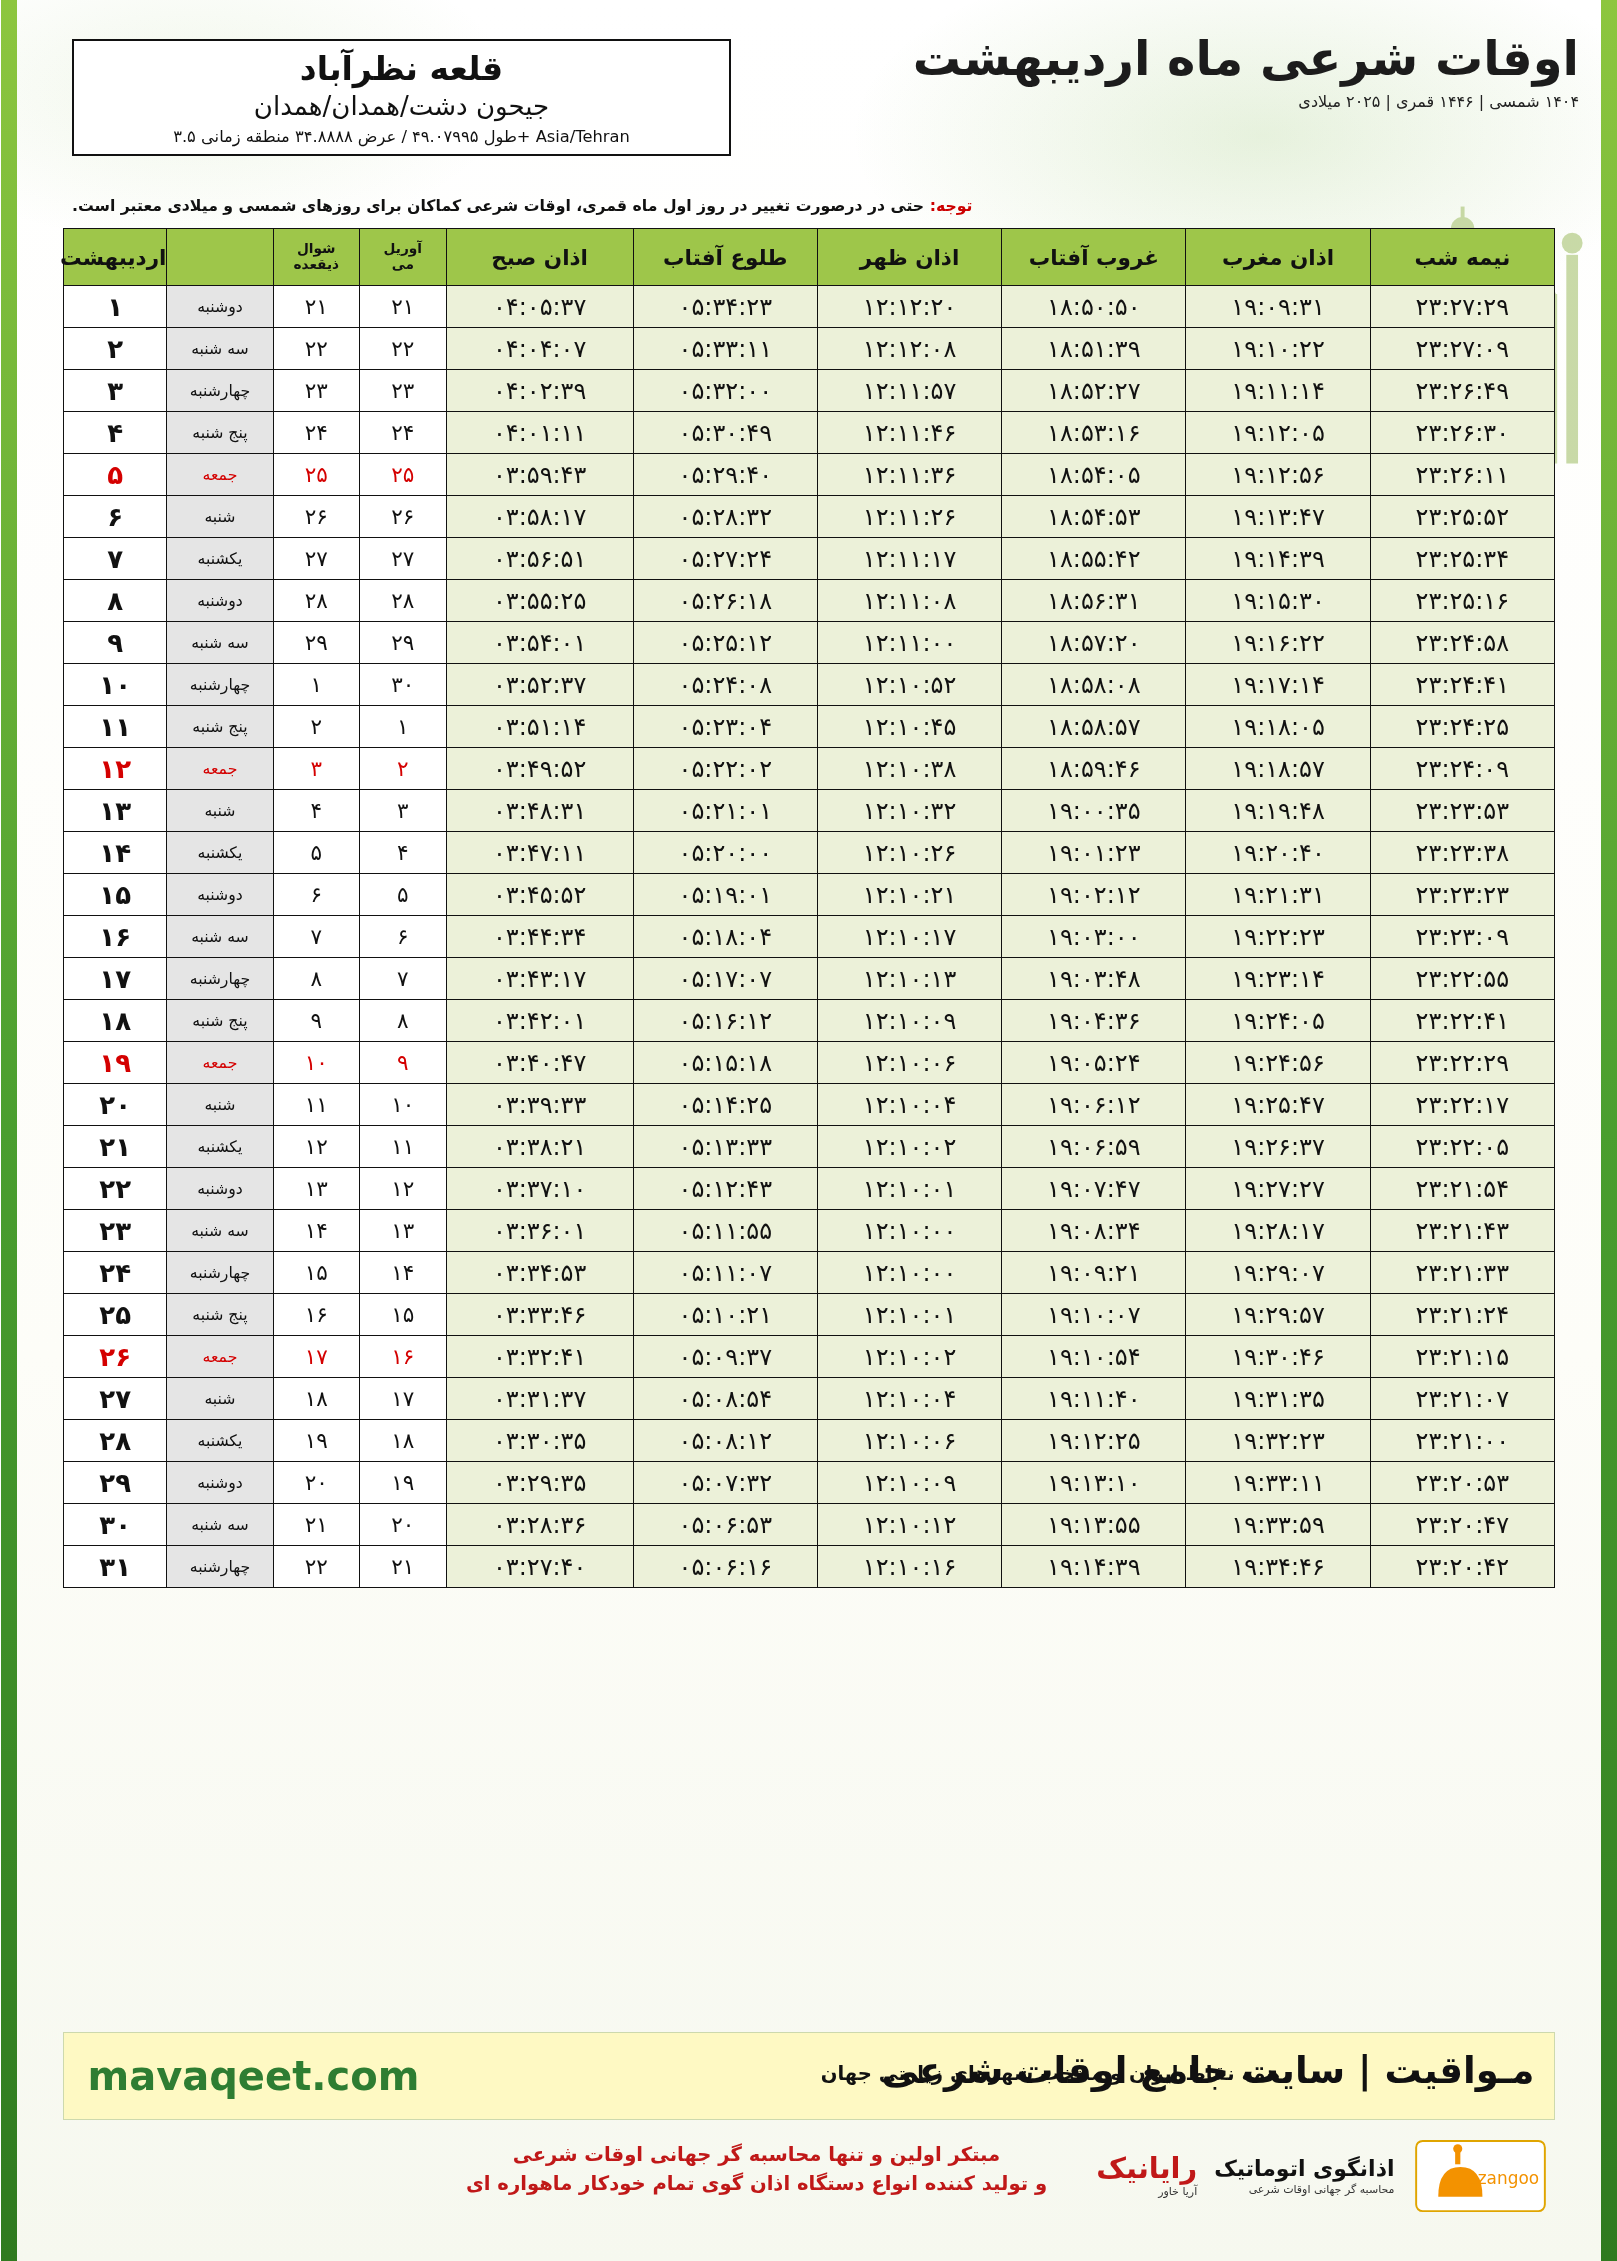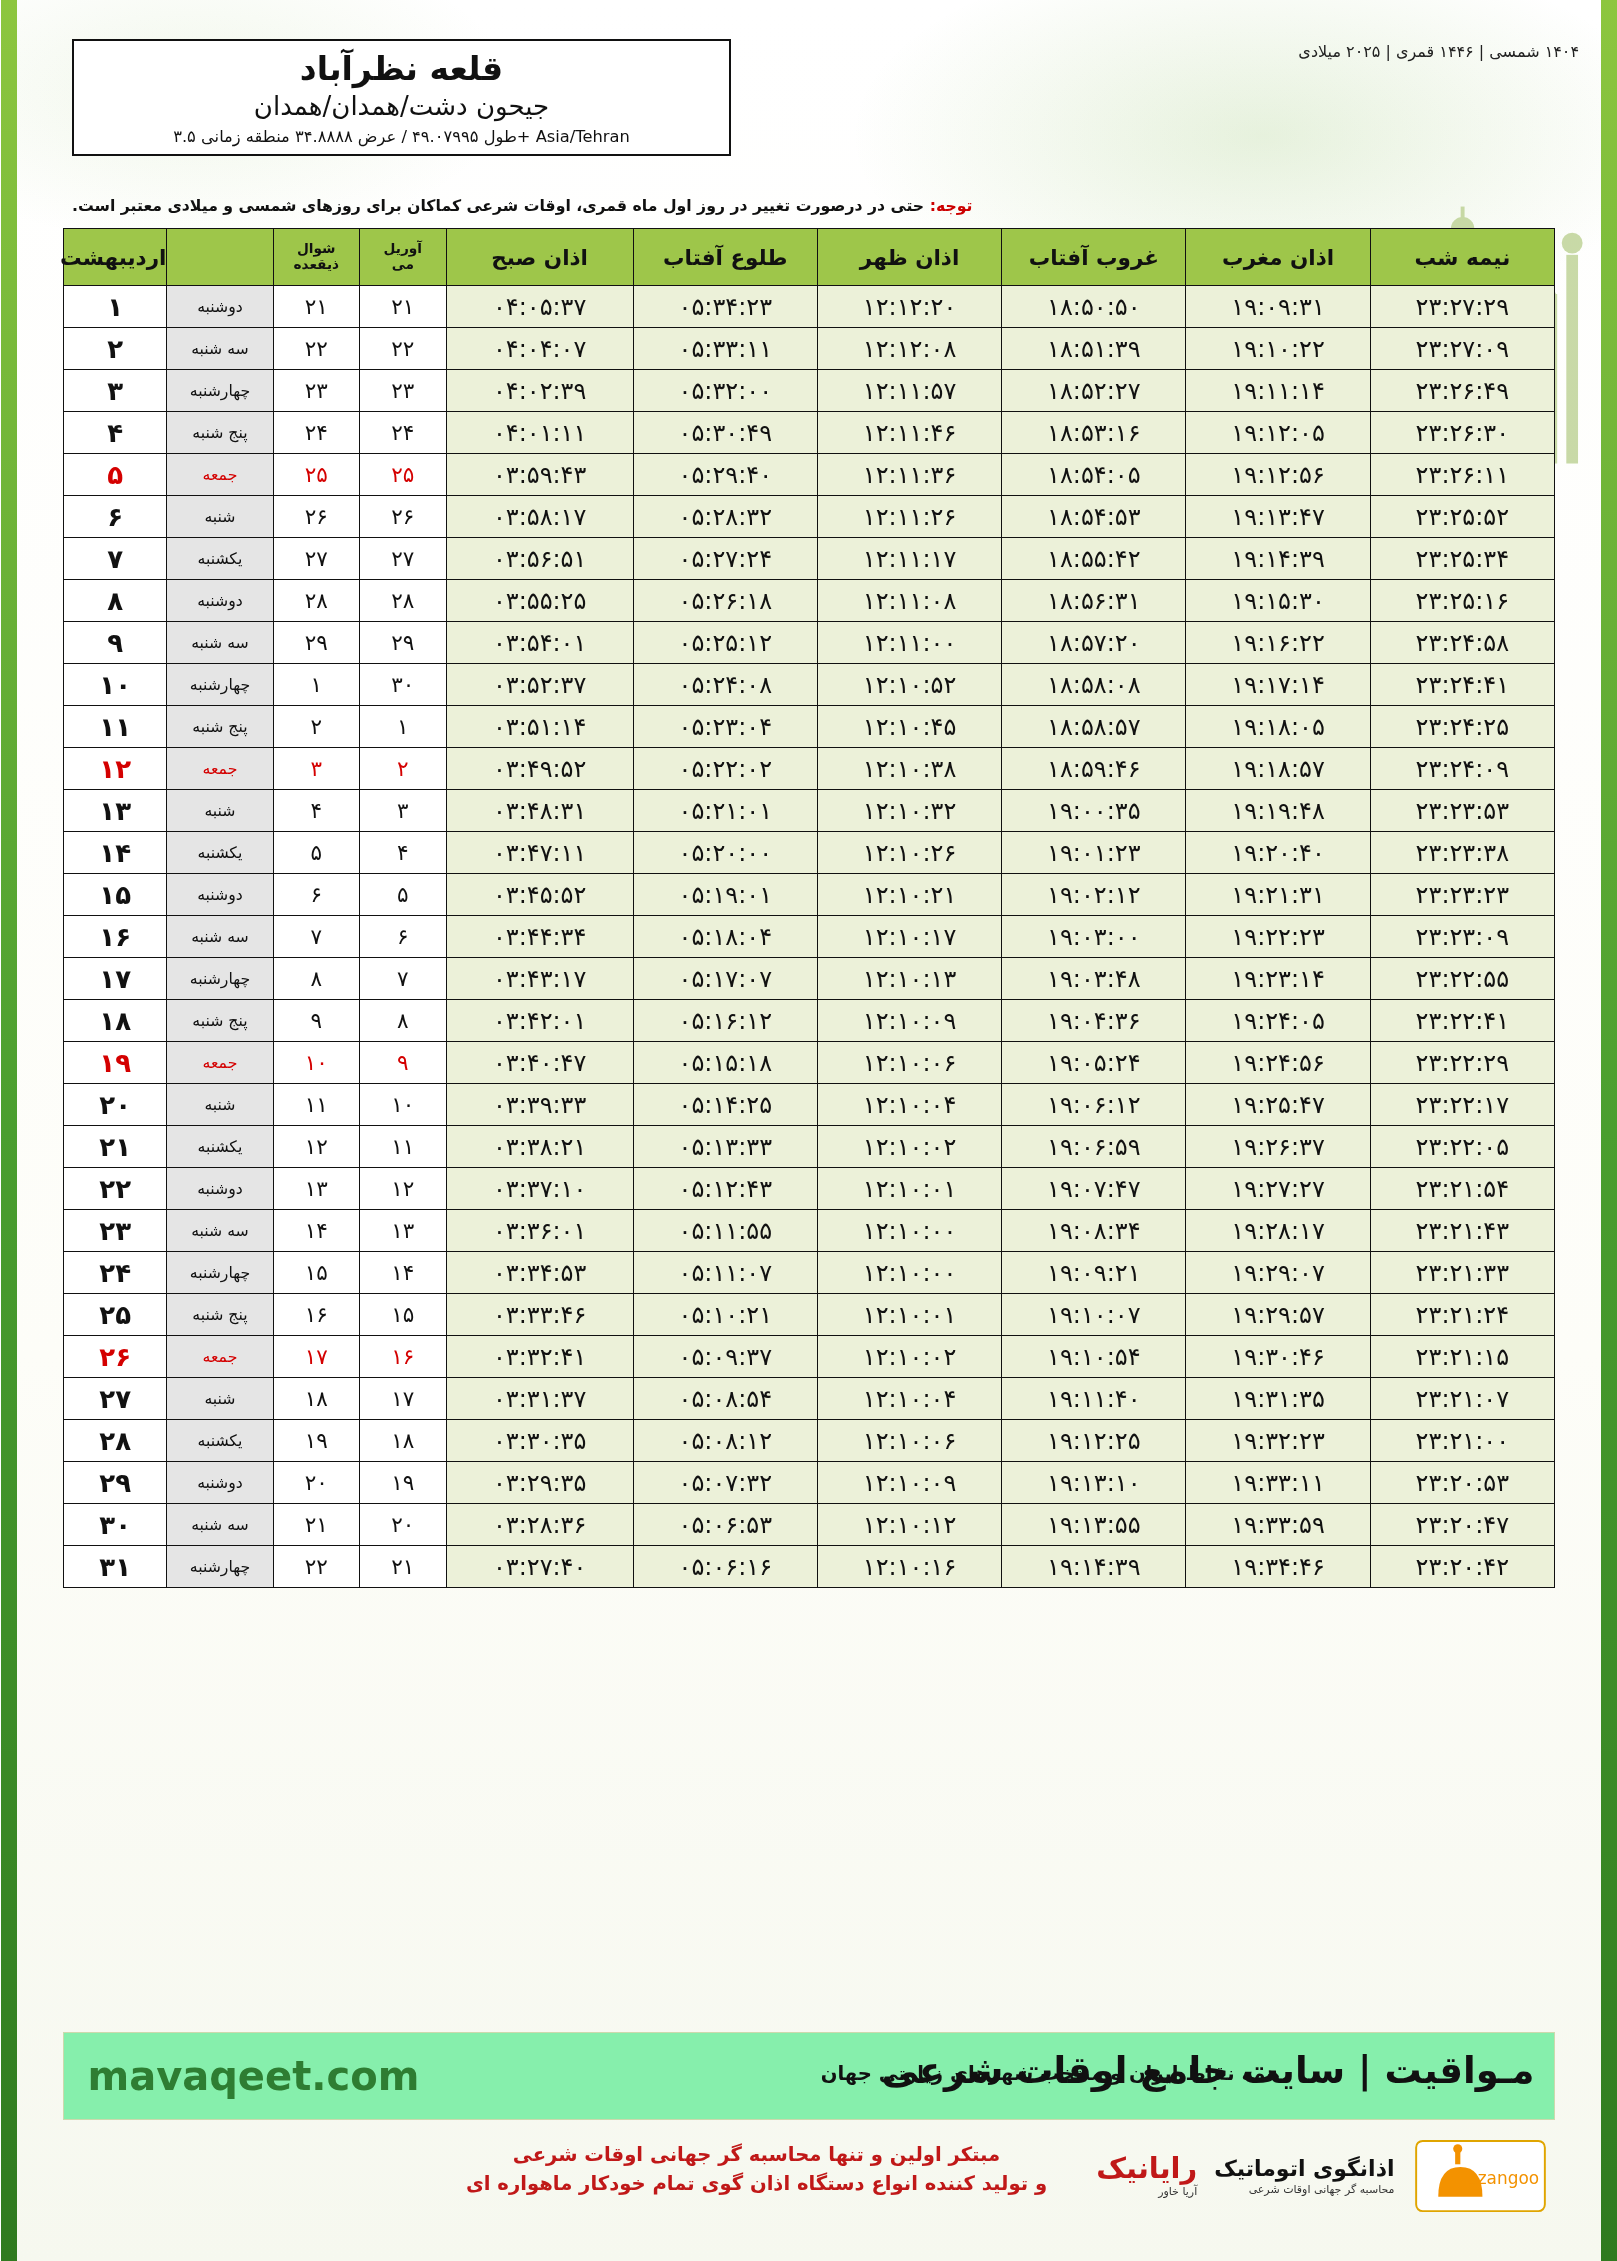--- a/index.html
+++ b/index.html
@@ -66,21 +66,21 @@
   col.c-greg{width:6.2%}
   col.c-hijri{width:6.2%}
   col.c-weekday{width:7.6%}
   col.c-day{width:7.4%}
 
   
   .hdr-inner{display:block;}
 
   
   .footer{position:absolute;left:63px;right:63px;bottom:26px;}
-  .foot-band{background:#86efac;border:1.3px solid #cdd9ad;height:86px;position:relative;}
+  .foot-band{background:#fef9c3;border:1.3px solid #cdd9ad;height:86px;position:relative;}
   .brand-left{position:absolute;left:23.5px;top:19.6px;font-size:40px;font-weight:bold;color:#2e7d32;}
   .brand-right{position:absolute;right:19.6px;top:15.7px;font-size:37px;font-weight:bold;color:#111;}
   .brand-mid{position:absolute;right:274px;top:29px;font-size:19.6px;color:#111;font-weight:bold;}
   .foot-bottom{margin-top:17px;position:relative;height:98px;}
   .phone{position:absolute;left:13px;top:3.9px;text-align:left;direction:ltr;}
   .phone .tel{font-size:23.5px;font-weight:bold;color:#1b3a6b;}
   .phone .web{font-size:22px;font-weight:bold;color:#1b3a6b;margin-top:6.5px;}
   .foot-text{position:absolute;left:352px;right:457px;top:2.6px;text-align:center;
      font-size:19.6px;color:#c01818;font-weight:bold;line-height:1.5;}
   .logos{position:absolute;right:6.5px;top:0;display:flex;align-items:center;gap:17px;}
@@ -108,20 +108,21 @@
         <rect x="24" y="166" width="6" height="26"></rect>
         <path d="M60 300 q55 -130 110 0 z"></path>
         <rect x="58" y="300" width="114" height="260"></rect>
         <rect x="186" y="240" width="18" height="320"></rect>
         <circle cx="195" cy="222" r="16"></circle>
         <path d="M88 360 q27 -52 54 0 v110 h-54 z" fill="#d8e6bc"></path>
       </g>
     </svg>
 
     <div class="title-block">
+      <div class="main-title">اوقات شرعی ماه اردیبهشت</div>
       <div class="sub-title2">۱۴۰۴ شمسی | ۱۴۴۶ قمری | ۲۰۲۵ میلادی</div>
     </div>
 
     <div class="city-box">
       <div class="city-name">قلعه نظرآباد</div>
       <div class="city-sub">جیحون دشت/همدان/همدان</div>
       <div class="city-geo">طول ۴۹.۰۷۹۹۵ / عرض ۳۴.۸۸۸۸ منطقه زمانی ۳.۵+ Asia/Tehran</div>
     </div>
 
     <div class="note">

